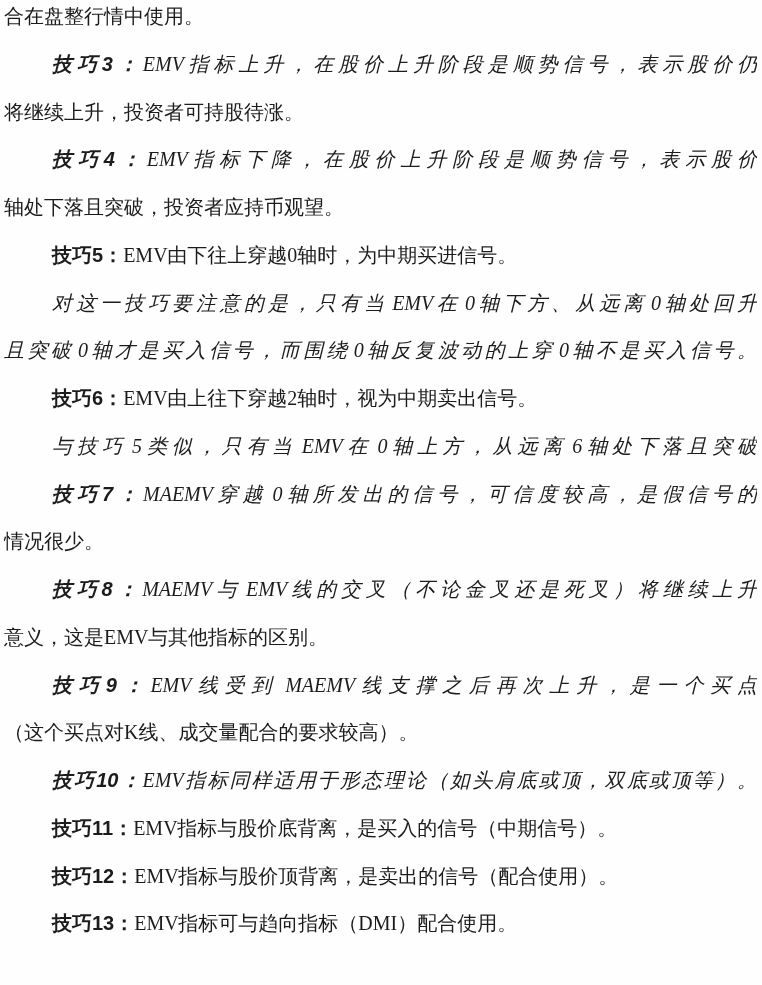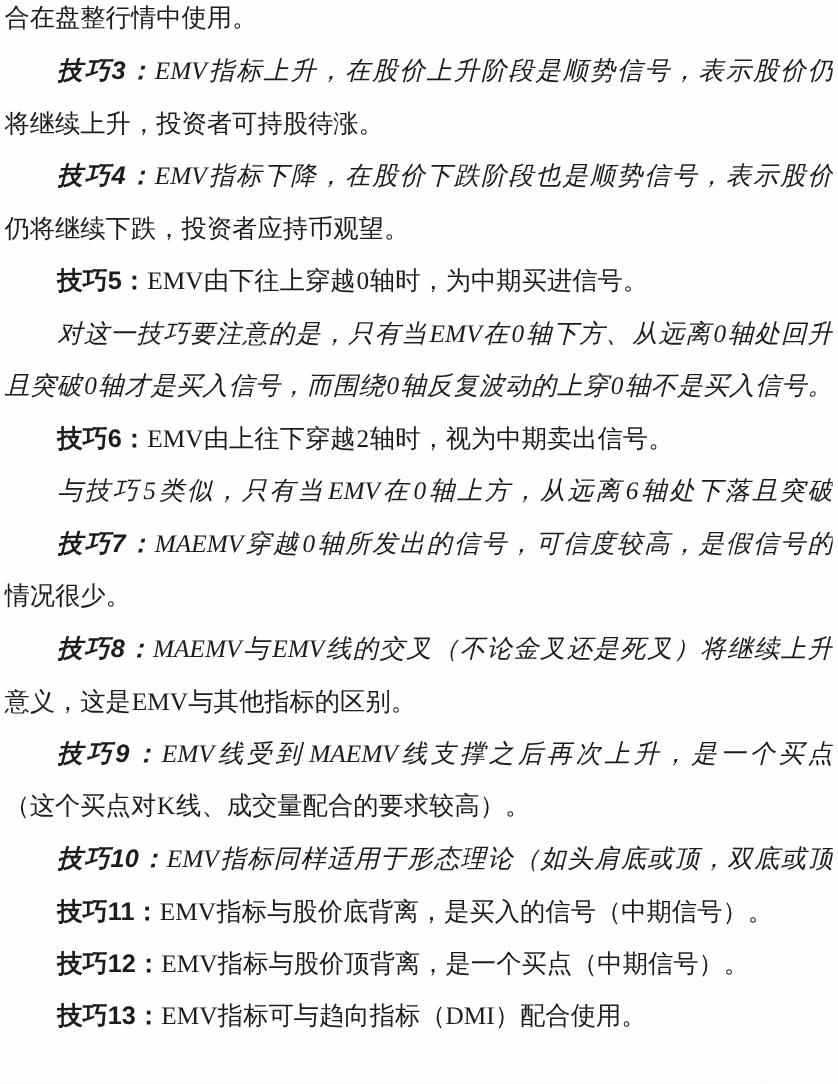--- a/index.html
+++ b/index.html
@@ -10,21 +10,21 @@
   .page {
     position: relative;
     width: 762px;
     height: 985px;
     background: #fefefe;
     overflow: hidden;
     box-sizing: border-box;
     padding: 0 5px 0 4px;
     font-family: "Liberation Serif", "DejaVu Serif", serif;
     color: #1c1c1c;
-    font-size: 23px;
+    font-size: 20px;
     word-spacing: -5px;
   }
   .text-block {
     margin-top: -7px;
   }
   .line {
     height: 47.75px;
     line-height: 47.75px;
     overflow: hidden;
     white-space: normal;
@@ -49,23 +49,23 @@
 
 <div class="page">
   <div class="text-block">
 
     <div class="line cont"><span class="prefix"></span><span>合在盘整行情中使用。</span></div>
 
     <div class="line ind just"><span class="prefix">技巧3：</span><span>EMV 指标上升，在股价上升阶段是顺势信号，表示股价仍</span></div>
 
     <div class="line cont"><span class="prefix"></span><span>将继续上升，投资者可持股待涨。</span></div>
 
-    <div class="line ind just"><span class="prefix">技巧4：</span><span>EMV 指标下降，在股价下跌阶段也是顺势信号，表示股价</span></div>
+    <div class="line ind just"><span class="prefix">技巧4：</span><span>EMV 指标下降，在股价上升阶段是顺势信号，表示股价</span></div>
 
-    <div class="line cont"><span class="prefix"></span><span>仍将继续下跌，投资者应持币观望。</span></div>
+    <div class="line cont"><span class="prefix"></span><span>轴处下落且突破，投资者应持币观望。</span></div>
 
     <div class="line ind"><span class="prefix">技巧5：</span><span>EMV 由下往上穿越 0 轴时，为中期买进信号。</span></div>
 
     <div class="line ind just"><span class="prefix"></span><span>对这一技巧要注意的是，只有当 EMV 在 0 轴下方、从远离 0 轴处回升</span></div>
 
     <div class="line cont just"><span class="prefix"></span><span>且突破 0 轴才是买入信号，而围绕 0 轴反复波动的上穿 0 轴不是买入信号。</span></div>
 
     <div class="line ind"><span class="prefix">技巧6：</span><span>EMV 由上往下穿越 2 轴时，视为中期卖出信号。</span></div>
 
     <div class="line ind just"><span class="prefix"></span><span>与技巧 5 类似，只有当 EMV 在 0 轴上方，从远离 6 轴处下落且突破</span></div>
@@ -80,18 +80,18 @@
     <div class="line cont"><span class="prefix"></span><span>意义，这是 EMV 与其他指标的区别。</span></div>
 
     <div class="line ind just"><span class="prefix">技巧9：</span><span>EMV 线受到 MAEMV 线支撑之后再次上升，是一个买点</span></div>
 
     <div class="line cont"><span class="prefix"></span><span>（这个买点对 K 线、成交量配合的要求较高）。</span></div>
 
     <div class="line ind just"><span class="prefix">技巧10：</span><span>EMV 指标同样适用于形态理论（如头肩底或顶，双底或顶等）。</span></div>
 
     <div class="line ind"><span class="prefix">技巧11：</span><span>EMV 指标与股价底背离，是买入的信号（中期信号）。</span></div>
 
-    <div class="line ind"><span class="prefix">技巧12：</span><span>EMV 指标与股价顶背离，是一个买点（中期信号）。</span></div>
+    <div class="line ind"><span class="prefix">技巧12：</span><span>EMV 指标与股价顶背离，是卖出的信号（配合使用）。</span></div>
 
     <div class="line ind"><span class="prefix">技巧13：</span><span>EMV 指标可与趋向指标（DMI）配合使用。</span></div>
 
   </div>
 </div>
 
 </body></html>

